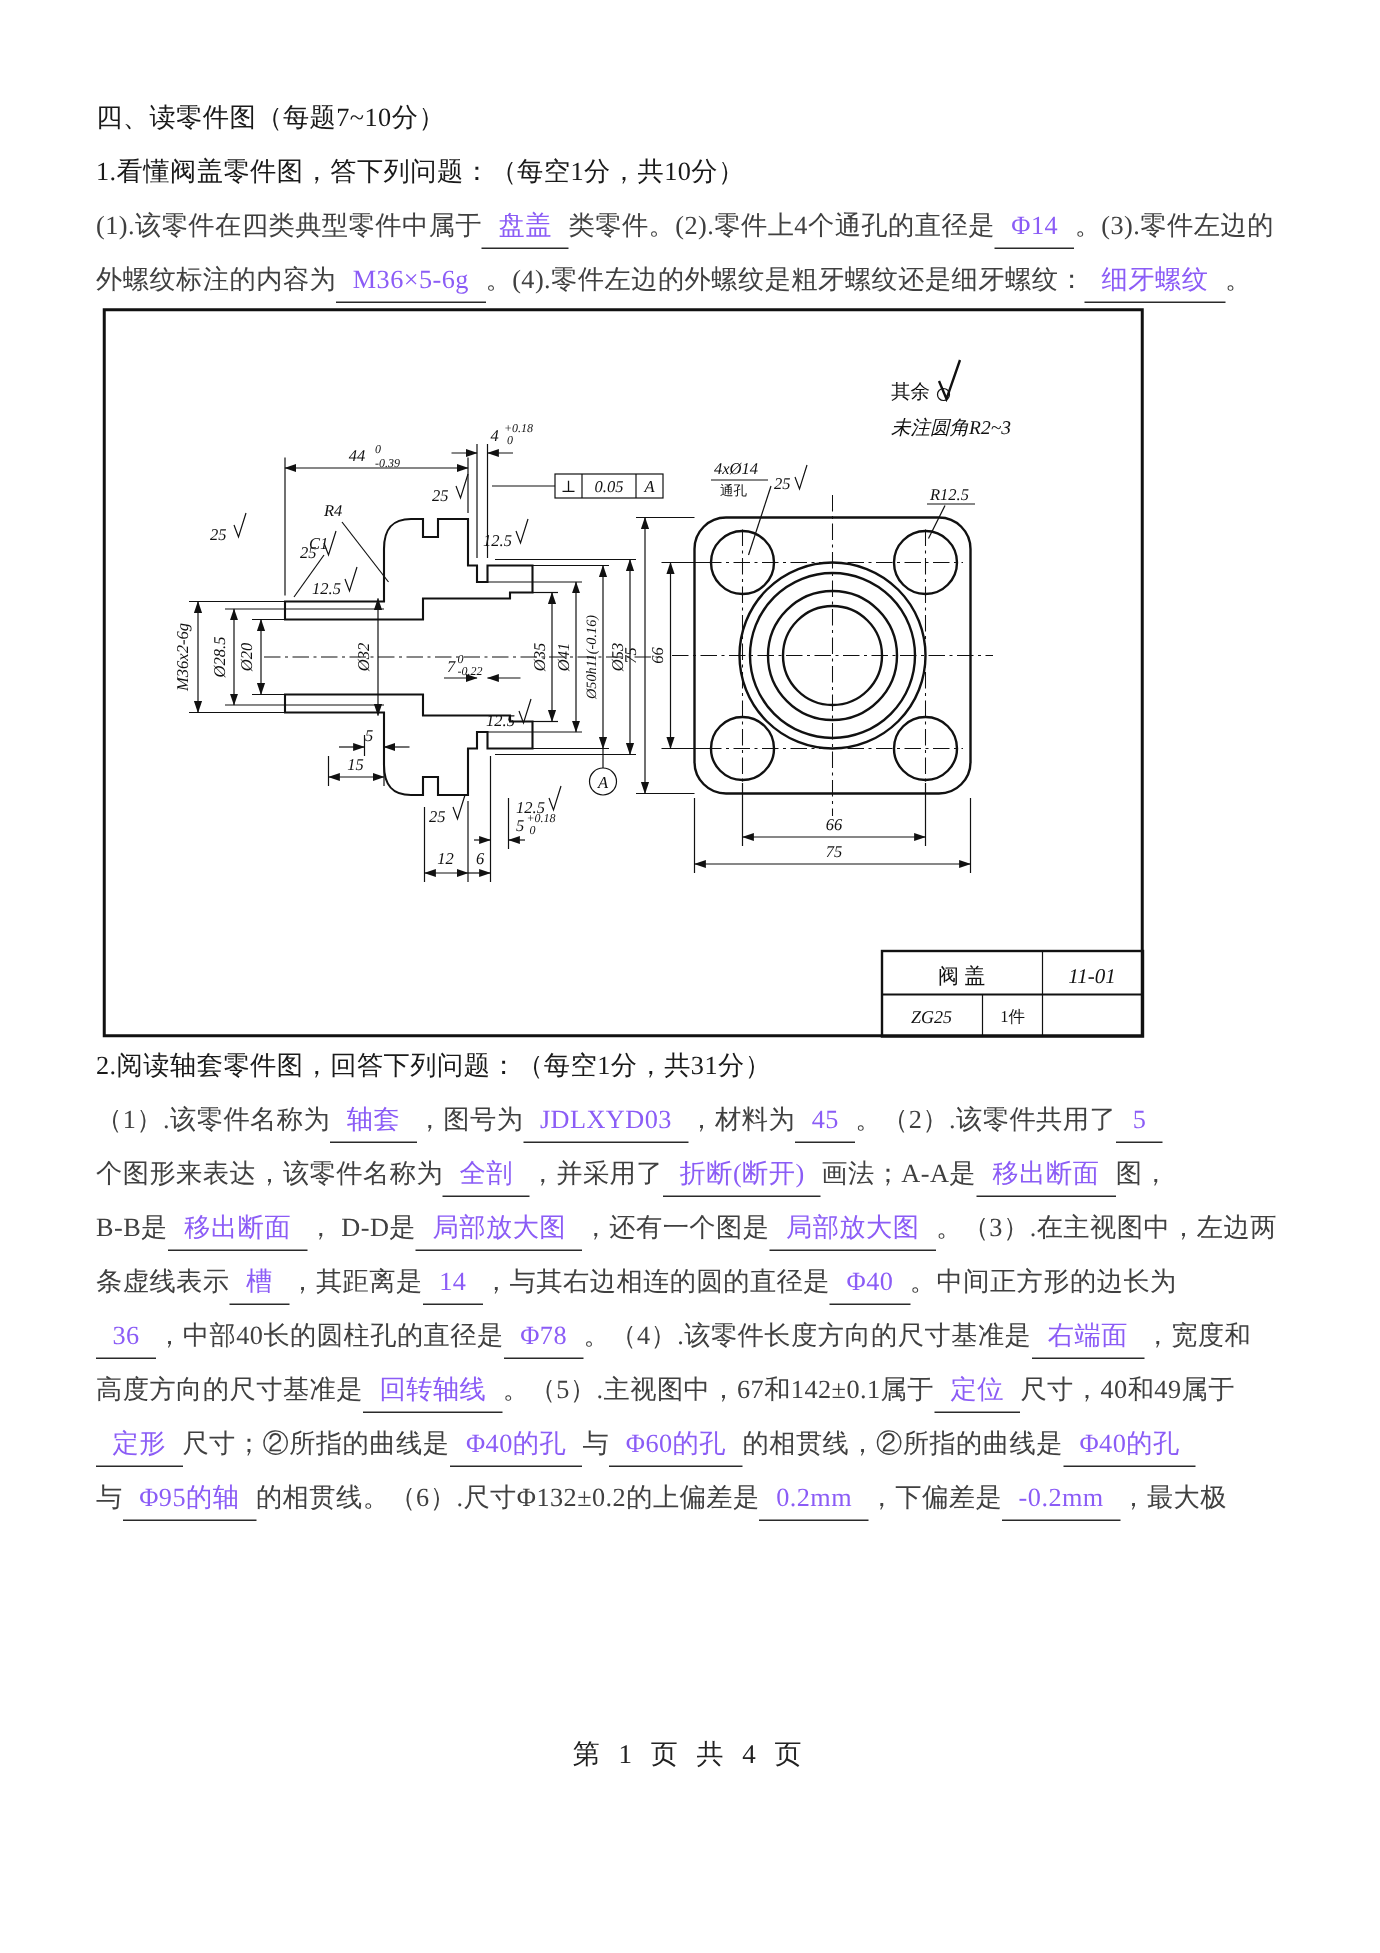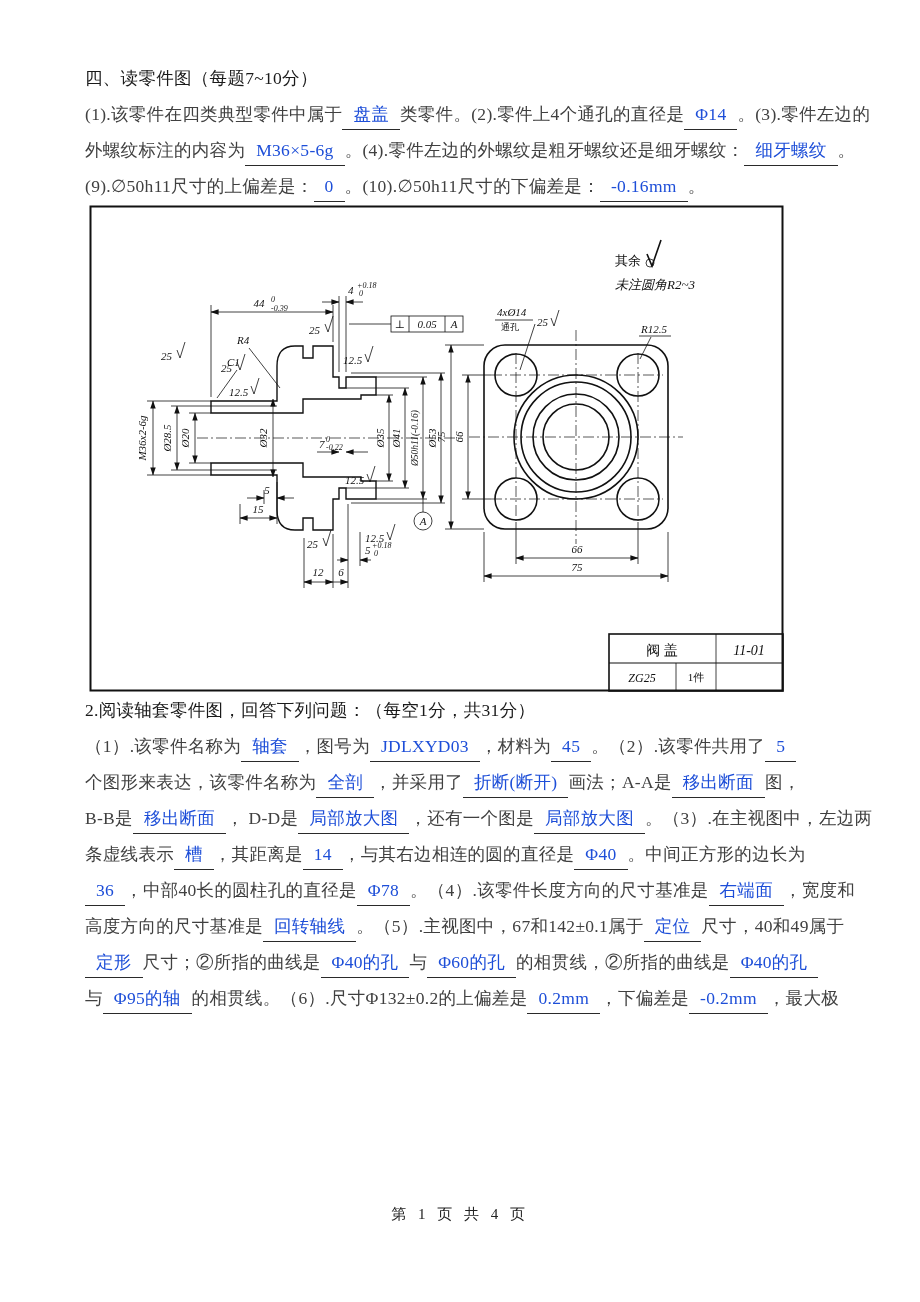--- a/index.html
+++ b/index.html
@@ -5,75 +5,75 @@
   html,body{margin:0;padding:0;background:#e8e8e8;}
   .page{
     position:relative;
     width:920px;height:1302px;
     margin:0 auto;
     background:#ffffff;
     font-family:"Liberation Serif","DejaVu Serif",serif;
     color:#1a1a1a;
     overflow:hidden;
     box-sizing:border-box;
-    padding:60px 64px 0 85px;
+    padding:60px 64px 0 64px;
   }
   .heading,.para,.qline{
     font-size:17.5px;
     line-height:36px;
     white-space:nowrap;
     letter-spacing:0.3px;
   }
   .seg-n{color:#404040;}
   .seg-a{
-    color:#1d4ed8;
+    color:#8b5cf6;
     border-bottom:1.2px solid #2a2a2a;
     padding:0 11px;
     display:inline-block;
     line-height:30px;
   }
   .seg-b{
     display:inline-block;
     width:36px;
     border-bottom:1.2px solid #2a2a2a;
     line-height:30px;
   }
   .frame-wrap{
     margin-left:4px;
     margin-top:1px;
     width:696px;height:487px;
   }
   .footer{
     position:absolute;
     left:0;right:0;
-    top:1205px;
+    top:1157px;
     text-align:center;
-    font-size:15px;
+    font-size:18px;
     letter-spacing:4px;
     color:#222;
   }
   
   svg text{fill:#111;font-family:"Liberation Serif","DejaVu Serif",serif;}
   .dl{font-style:italic;font-size:11px;}
   .dls{font-style:italic;font-size:8px;}
   .note{font-size:13px;}
   .ln{stroke:#111;stroke-width:0.8;fill:none;}
   .lt{stroke:#111;stroke-width:1.6;fill:none;}
   .cl{stroke:#111;stroke-width:0.7;fill:none;stroke-dasharray:11 3 2 3;}
 </style>
 </head>
 <body>
 
 <div class="page">
 
   <div class="heading">四、读零件图（每题7~10分）</div>
+  <div class="para">1.看懂阀盖零件图，答下列问题：（每空1分，共10分）</div>
   <div id="q1-lines">
       <div class="qline"><span class="seg-n">(1).该零件在四类典型零件中属于</span><span class="seg-a">盘盖</span><span class="seg-n">类零件。(2).零件上4个通孔的直径是</span><span class="seg-a">Φ14</span><span class="seg-n">。(3).零件左边的</span></div>
       <div class="qline"><span class="seg-n">外螺纹标注的内容为</span><span class="seg-a">M36×5-6g</span><span class="seg-n">。(4).零件左边的外螺纹是粗牙螺纹还是细牙螺纹：</span><span class="seg-a">细牙螺纹</span><span class="seg-n">。</span></div>
-      <div class="qline"><span class="seg-n">(9).∅50h11尺寸的上偏差是：</span><span class="seg-a">0</span><span class="seg-n">。(10).∅50h11尺寸的下偏差是：</span><span class="seg-a">-0.16mm</span><span class="seg-n">。</span></div>
     </div>
 
   <div class="frame-wrap">
     <svg width="696" height="487" viewBox="68 313 696 487">
       <defs>
         <pattern id="hat" width="7" height="7" patternUnits="userSpaceOnUse" patternTransform="rotate(45)">
           <line x1="0" y1="0" x2="0" y2="7" stroke="#222" stroke-width="0.9"></line>
         </pattern>
         <marker id="ar" viewBox="0 0 10 10" refX="9.5" refY="5" markerWidth="10" markerHeight="10" orient="auto-start-reverse">
           <path d="M0,1.6 L10,5 L0,8.4 z" fill="#111"></path>

